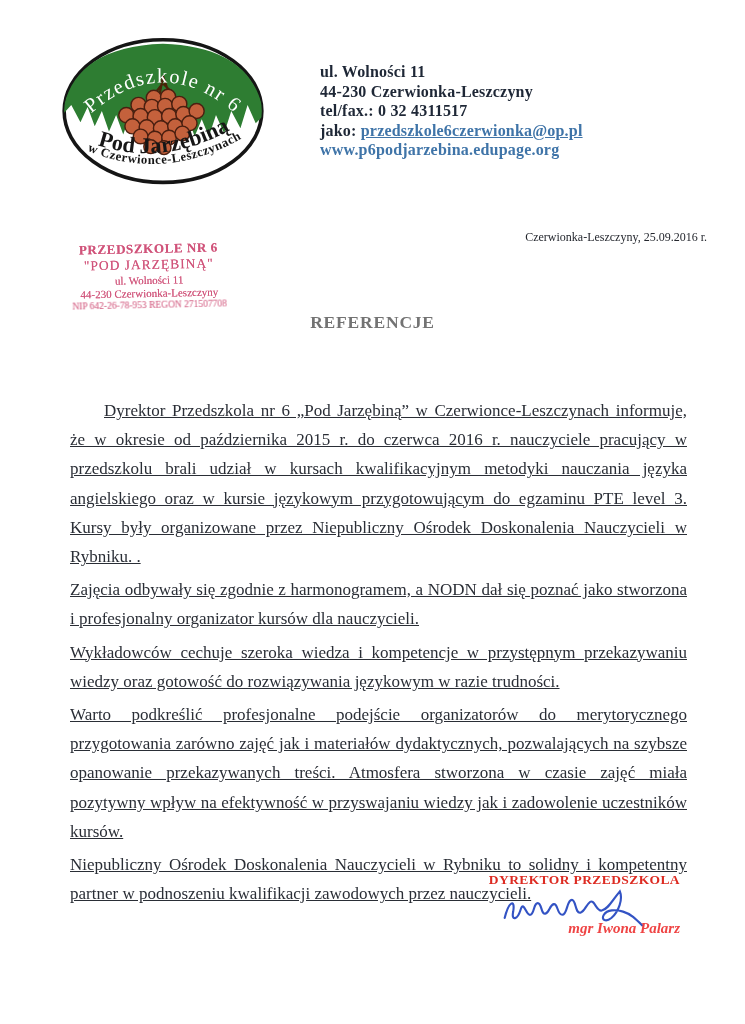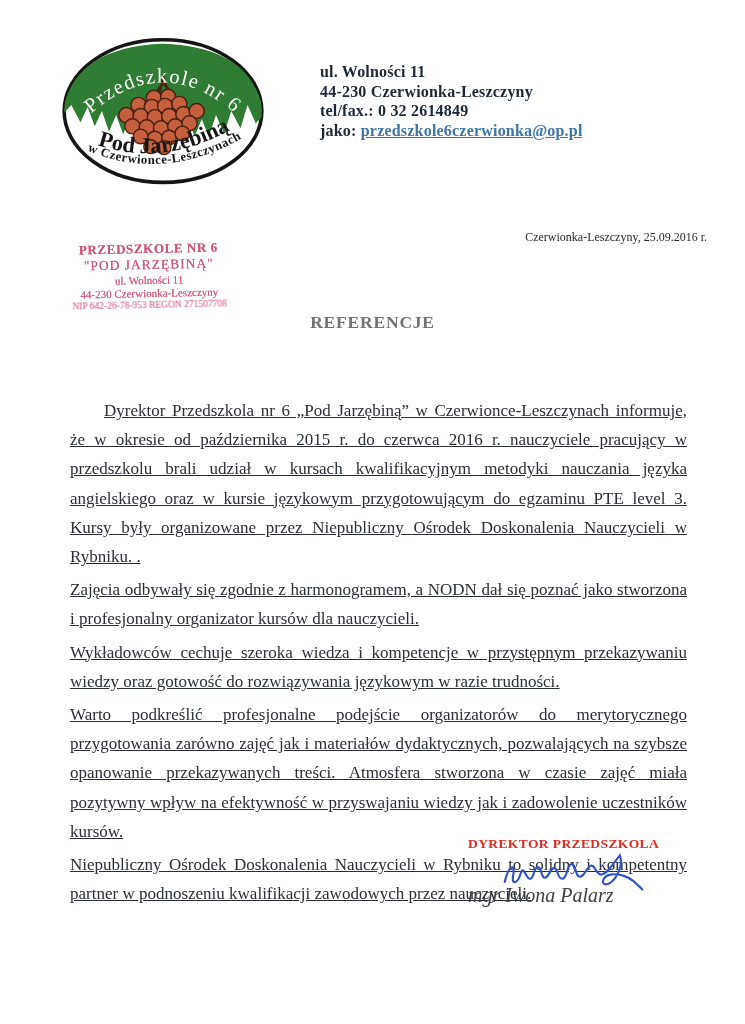--- a/index.html
+++ b/index.html
@@ -45,30 +45,30 @@
   
   .body-text{
     position:absolute;left:66px;top:392px;width:625px;
     font-size:17px;line-height:29.2px;color:#2a2e36;
     text-align:justify;
   }
   .body-text p{margin:4px;text-decoration:underline;}
   .body-text p:first-child{text-indent:34px;}
   
   .sig-block{
-    position:absolute;left:468px;top:836px;width:212px;
-    text-align:left;
+    position:absolute;left:468px;top:872px;width:212px;
+    text-align:right;
   }
   .sig-role{
     font-size:13.5px;font-weight:bold;letter-spacing:.4px;
     color:#dd2b22;white-space:nowrap;
   }
   .sig-ink{display:block;margin:-2px auto -14px auto;}
   .sig-name{
-    font-size:20px;font-weight:normal;font-style:italic;color:#404040;
+    font-size:15px;font-weight:bold;font-style:italic;color:#ef4444;
   }
 </style>
 </head>
 <body>
 
 <div class="sheet">
 
   <svg class="logo" viewBox="0 0 210 150" xmlns="http://www.w3.org/2000/svg">
     <defs>
       <clipPath id="ovalClip">
@@ -119,22 +119,23 @@
       <textPath href="#arcName" startOffset="50%" text-anchor="middle">Pod Jarzębiną</textPath>
     </text>
     <text font-family="Liberation Serif, serif" font-size="12.5" font-weight="bold" fill="#161616" letter-spacing=".5">
       <textPath href="#arcLoc" startOffset="50%" text-anchor="middle">w Czerwionce-Leszczynach</textPath>
     </text>
   </svg>
 
   <div class="contact">
     <div>ul. Wolności 11</div>
     <div>44-230 Czerwionka-Leszczyny</div>
-    <div>tel/fax.: 0 32 2614849</div>
+    <div>tel/fax.: 0 32 4311517</div>
     <div><span>jako: </span><span class="link">przedszkole6czerwionka@op.pl</span></div>
+    <div class="www">www.p6podjarzebina.edupage.org</div>
   </div>
 
   <div class="stamp">
     <div class="s1">PRZEDSZKOLE NR 6</div>
     <div class="s2">"POD JARZĘBINĄ"</div>
     <div class="s3">ul. Wolności 11</div>
     <div class="s4">44-230 Czerwionka-Leszczyny</div>
     <div class="s5">NIP 642-26-78-953 REGON 271507708</div>
   </div>
 

